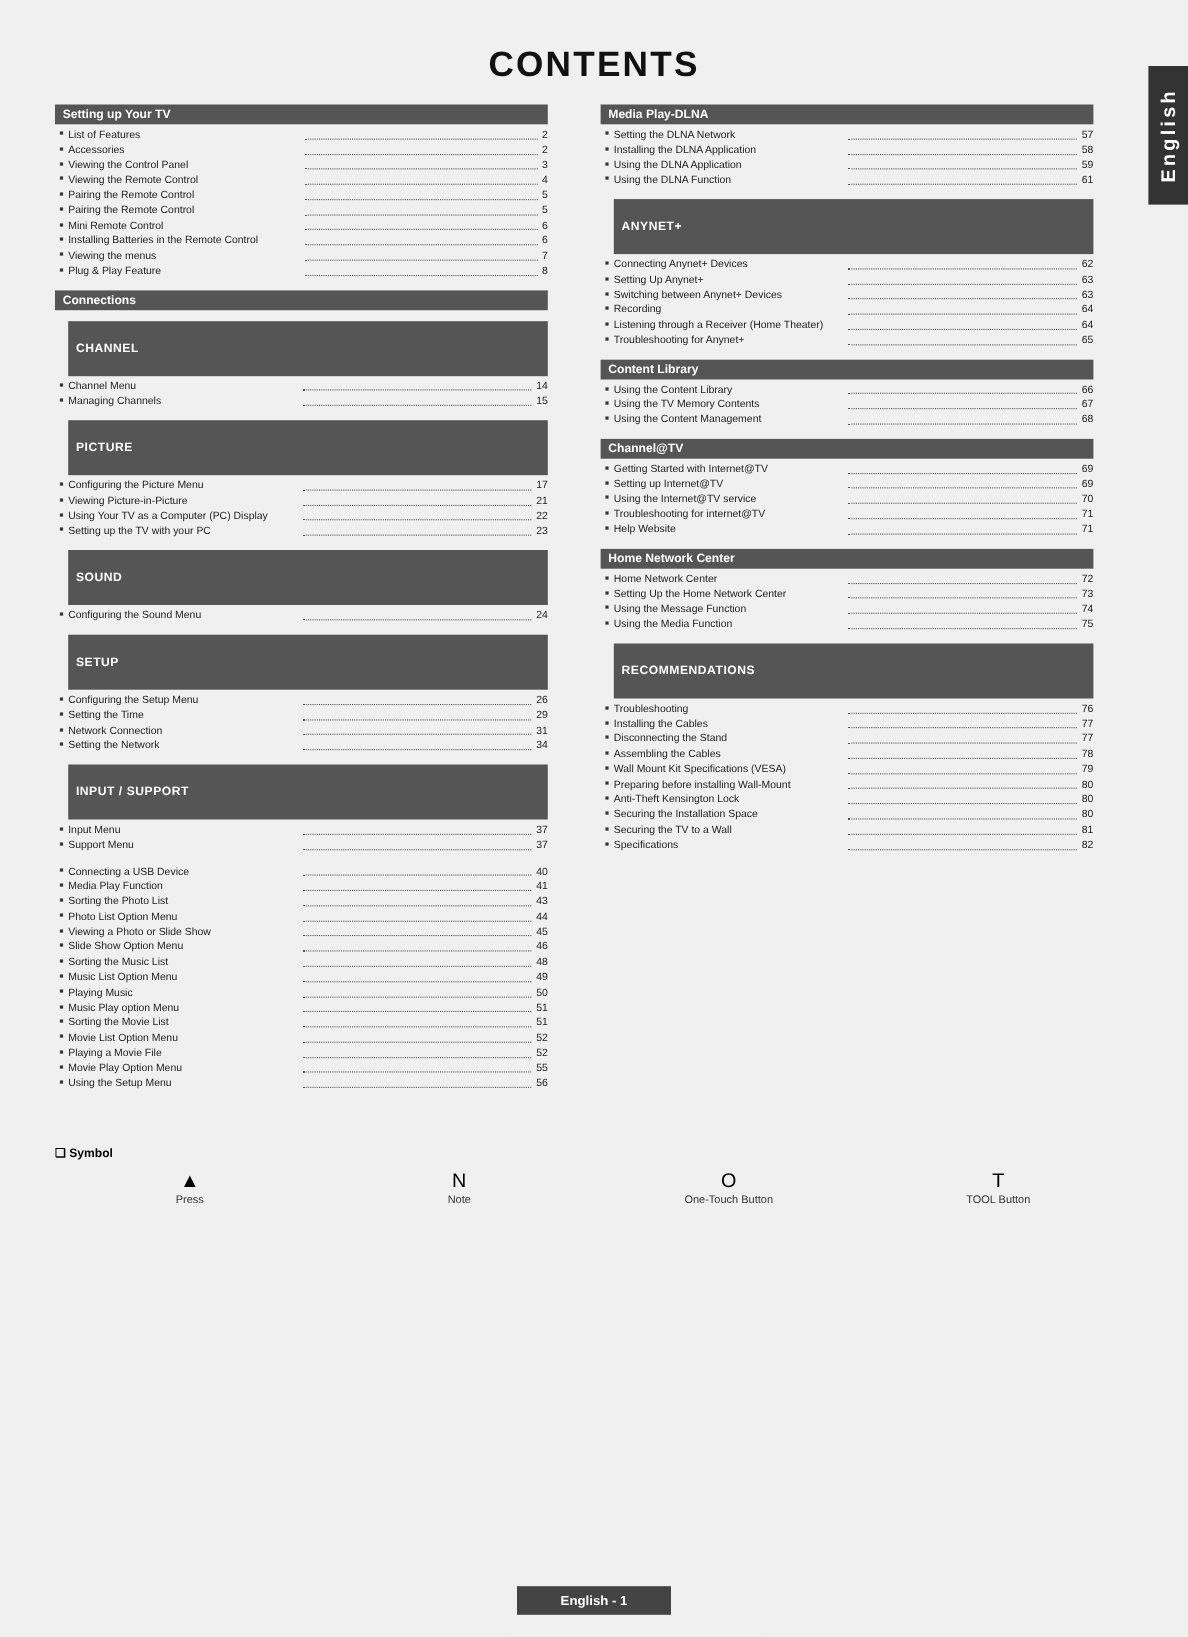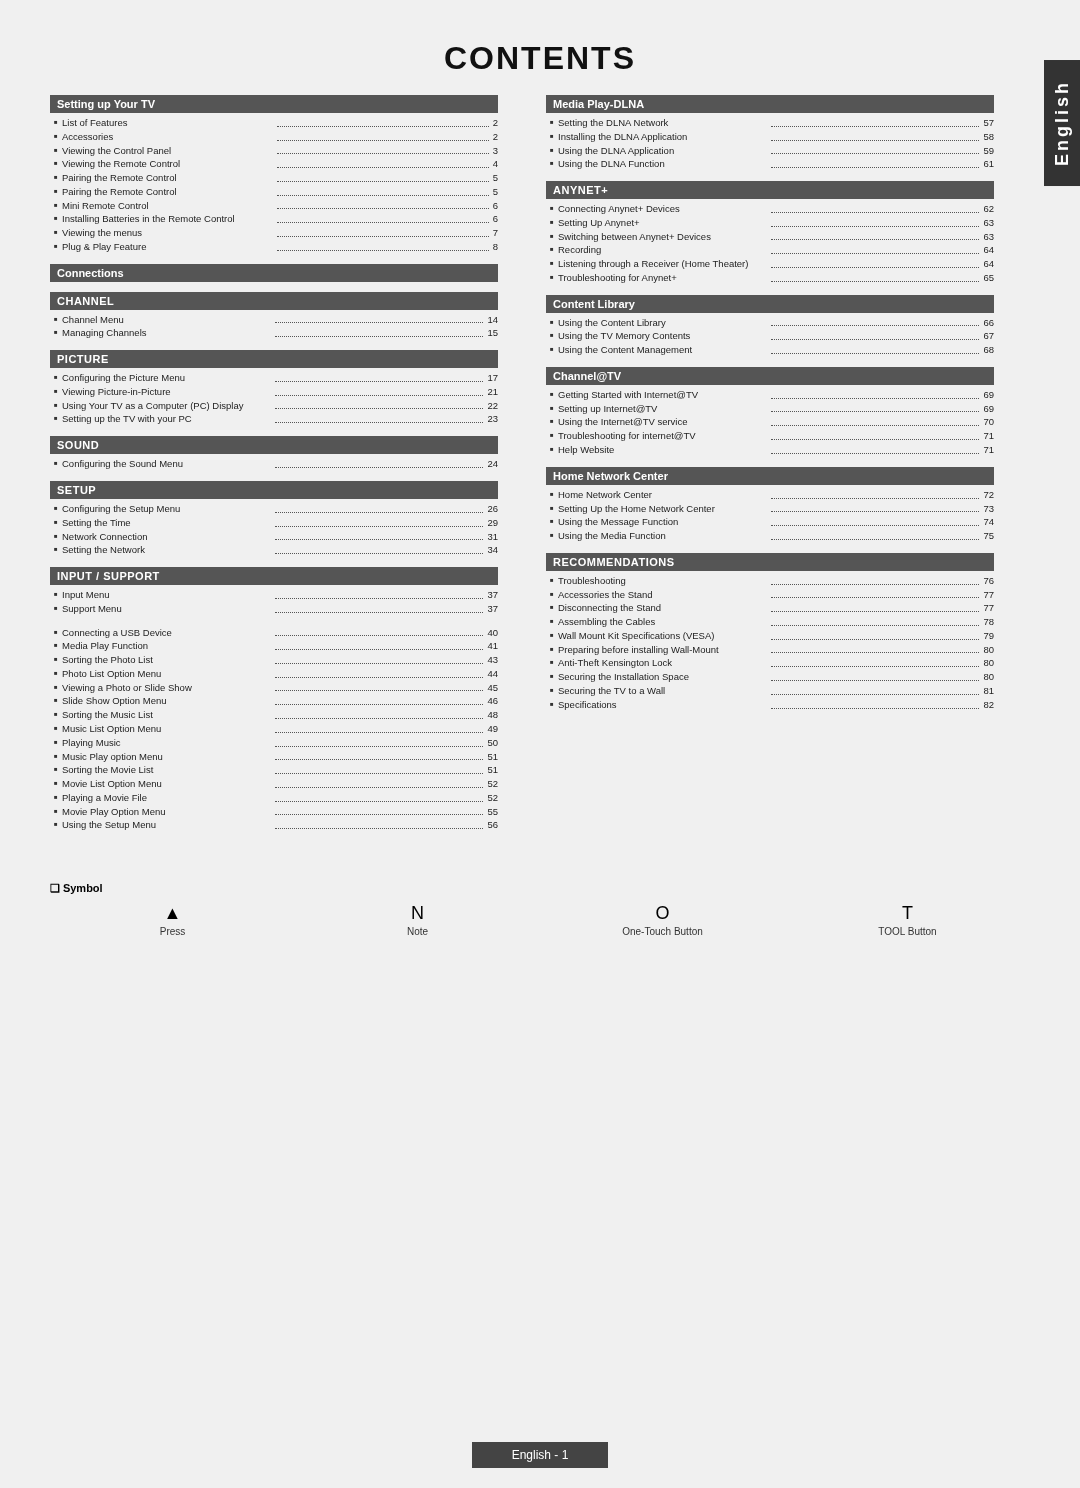--- a/index.html
+++ b/index.html
@@ -137,32 +137,33 @@
       bottom: 20px;
       left: 0;
       right: 0;
       display: flex;
       justify-content: center;
     }
     .footer-badge {
       background: #444;
       color: white;
       font-size: 12px;
-      font-weight: normal;
+      font-weight: bold;
       padding: 6px 40px;
     }
     .section-header-bold {
       background: #555;
       color: white;
       font-size: 11px;
       font-weight: 900;
-      padding: 3px 7px;
+      padding: 19px 7px;
       margin-bottom: 3px;
       text-transform: uppercase;
       letter-spacing: 0.5px;
+      margin-left: 12px;
     }
   </style>
 </head>
 <body>
 
 <div class="page">
 
   <div class="english-tab">English</div>
 
   <h1 class="page-title">CONTENTS</h1>
@@ -537,21 +538,21 @@
         </div>
         <div class="section">
           <div class="section-header-bold">RECOMMENDATIONS</div>
           <div class="section-items">
             <div class="section-item">
               <span class="item-text">Troubleshooting</span>
               <span class="dots"></span>
               <span class="page-num">76</span>
             </div>
             <div class="section-item">
-              <span class="item-text">Accessories the Stand</span>
+              <span class="item-text">Installing the Cables</span>
               <span class="dots"></span>
               <span class="page-num">77</span>
             </div>
             <div class="section-item">
               <span class="item-text">Disconnecting the Stand</span>
               <span class="dots"></span>
               <span class="page-num">77</span>
             </div>
             <div class="section-item">
               <span class="item-text">Assembling the Cables</span>

